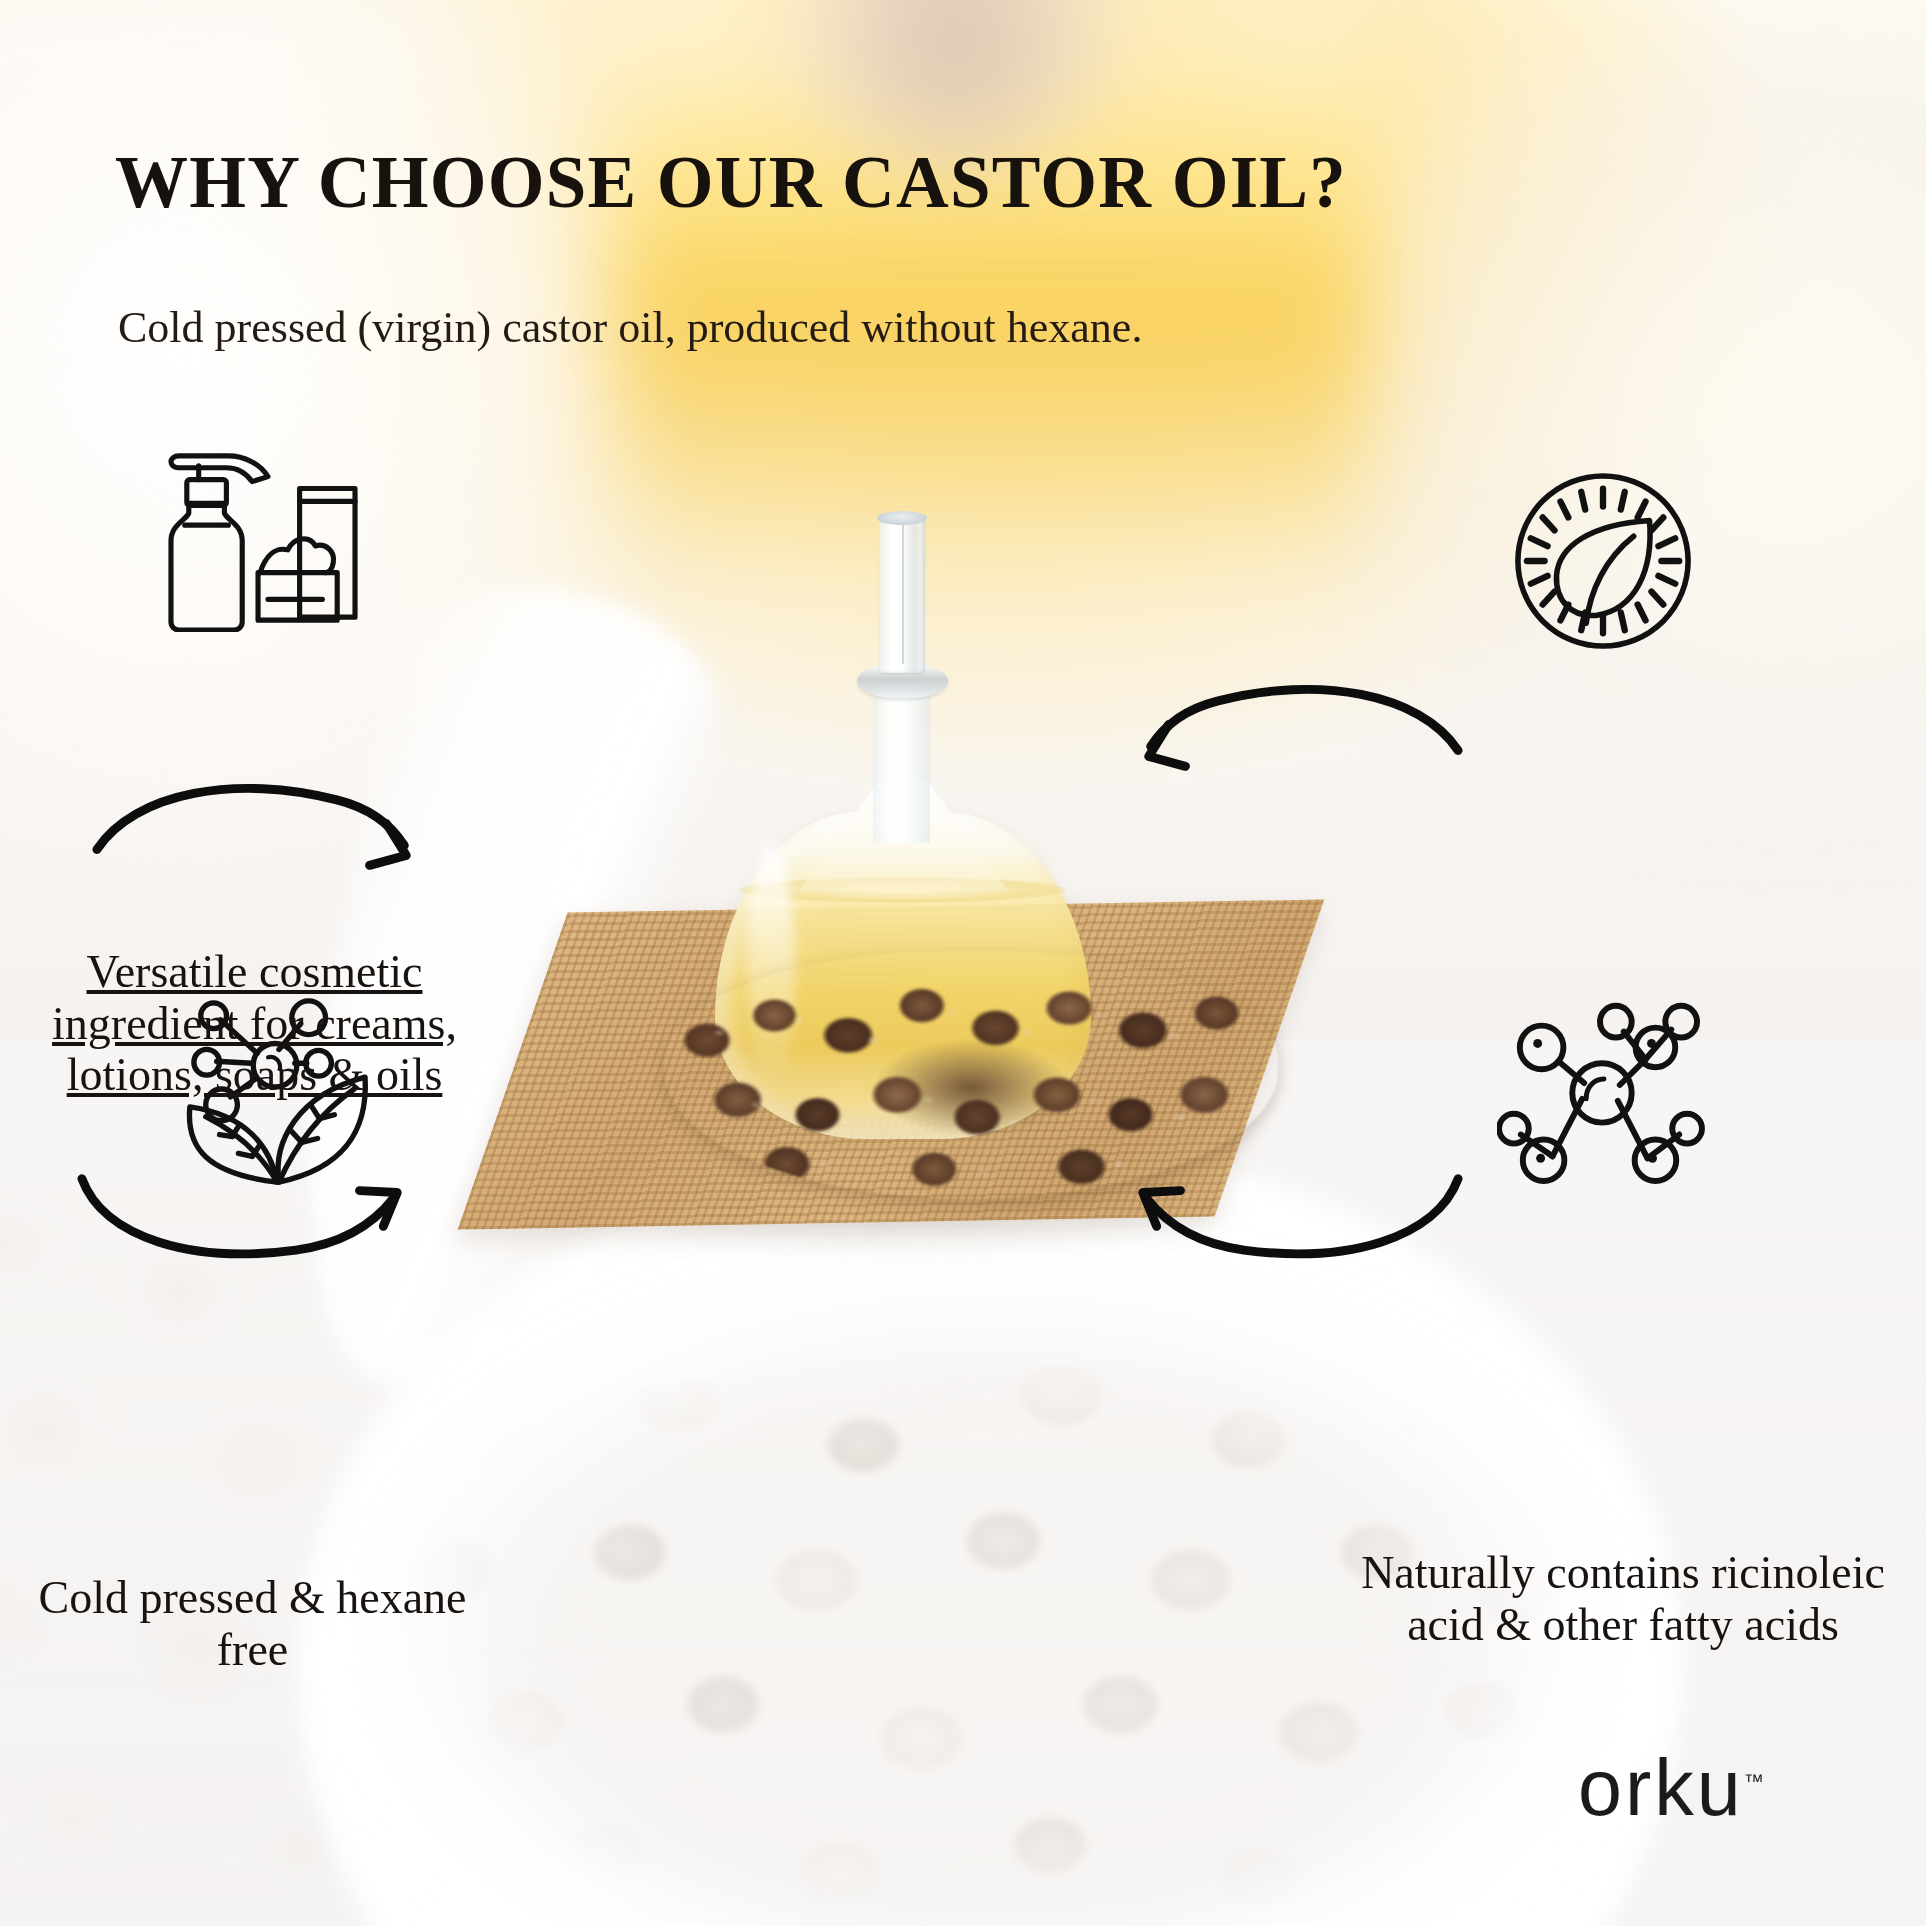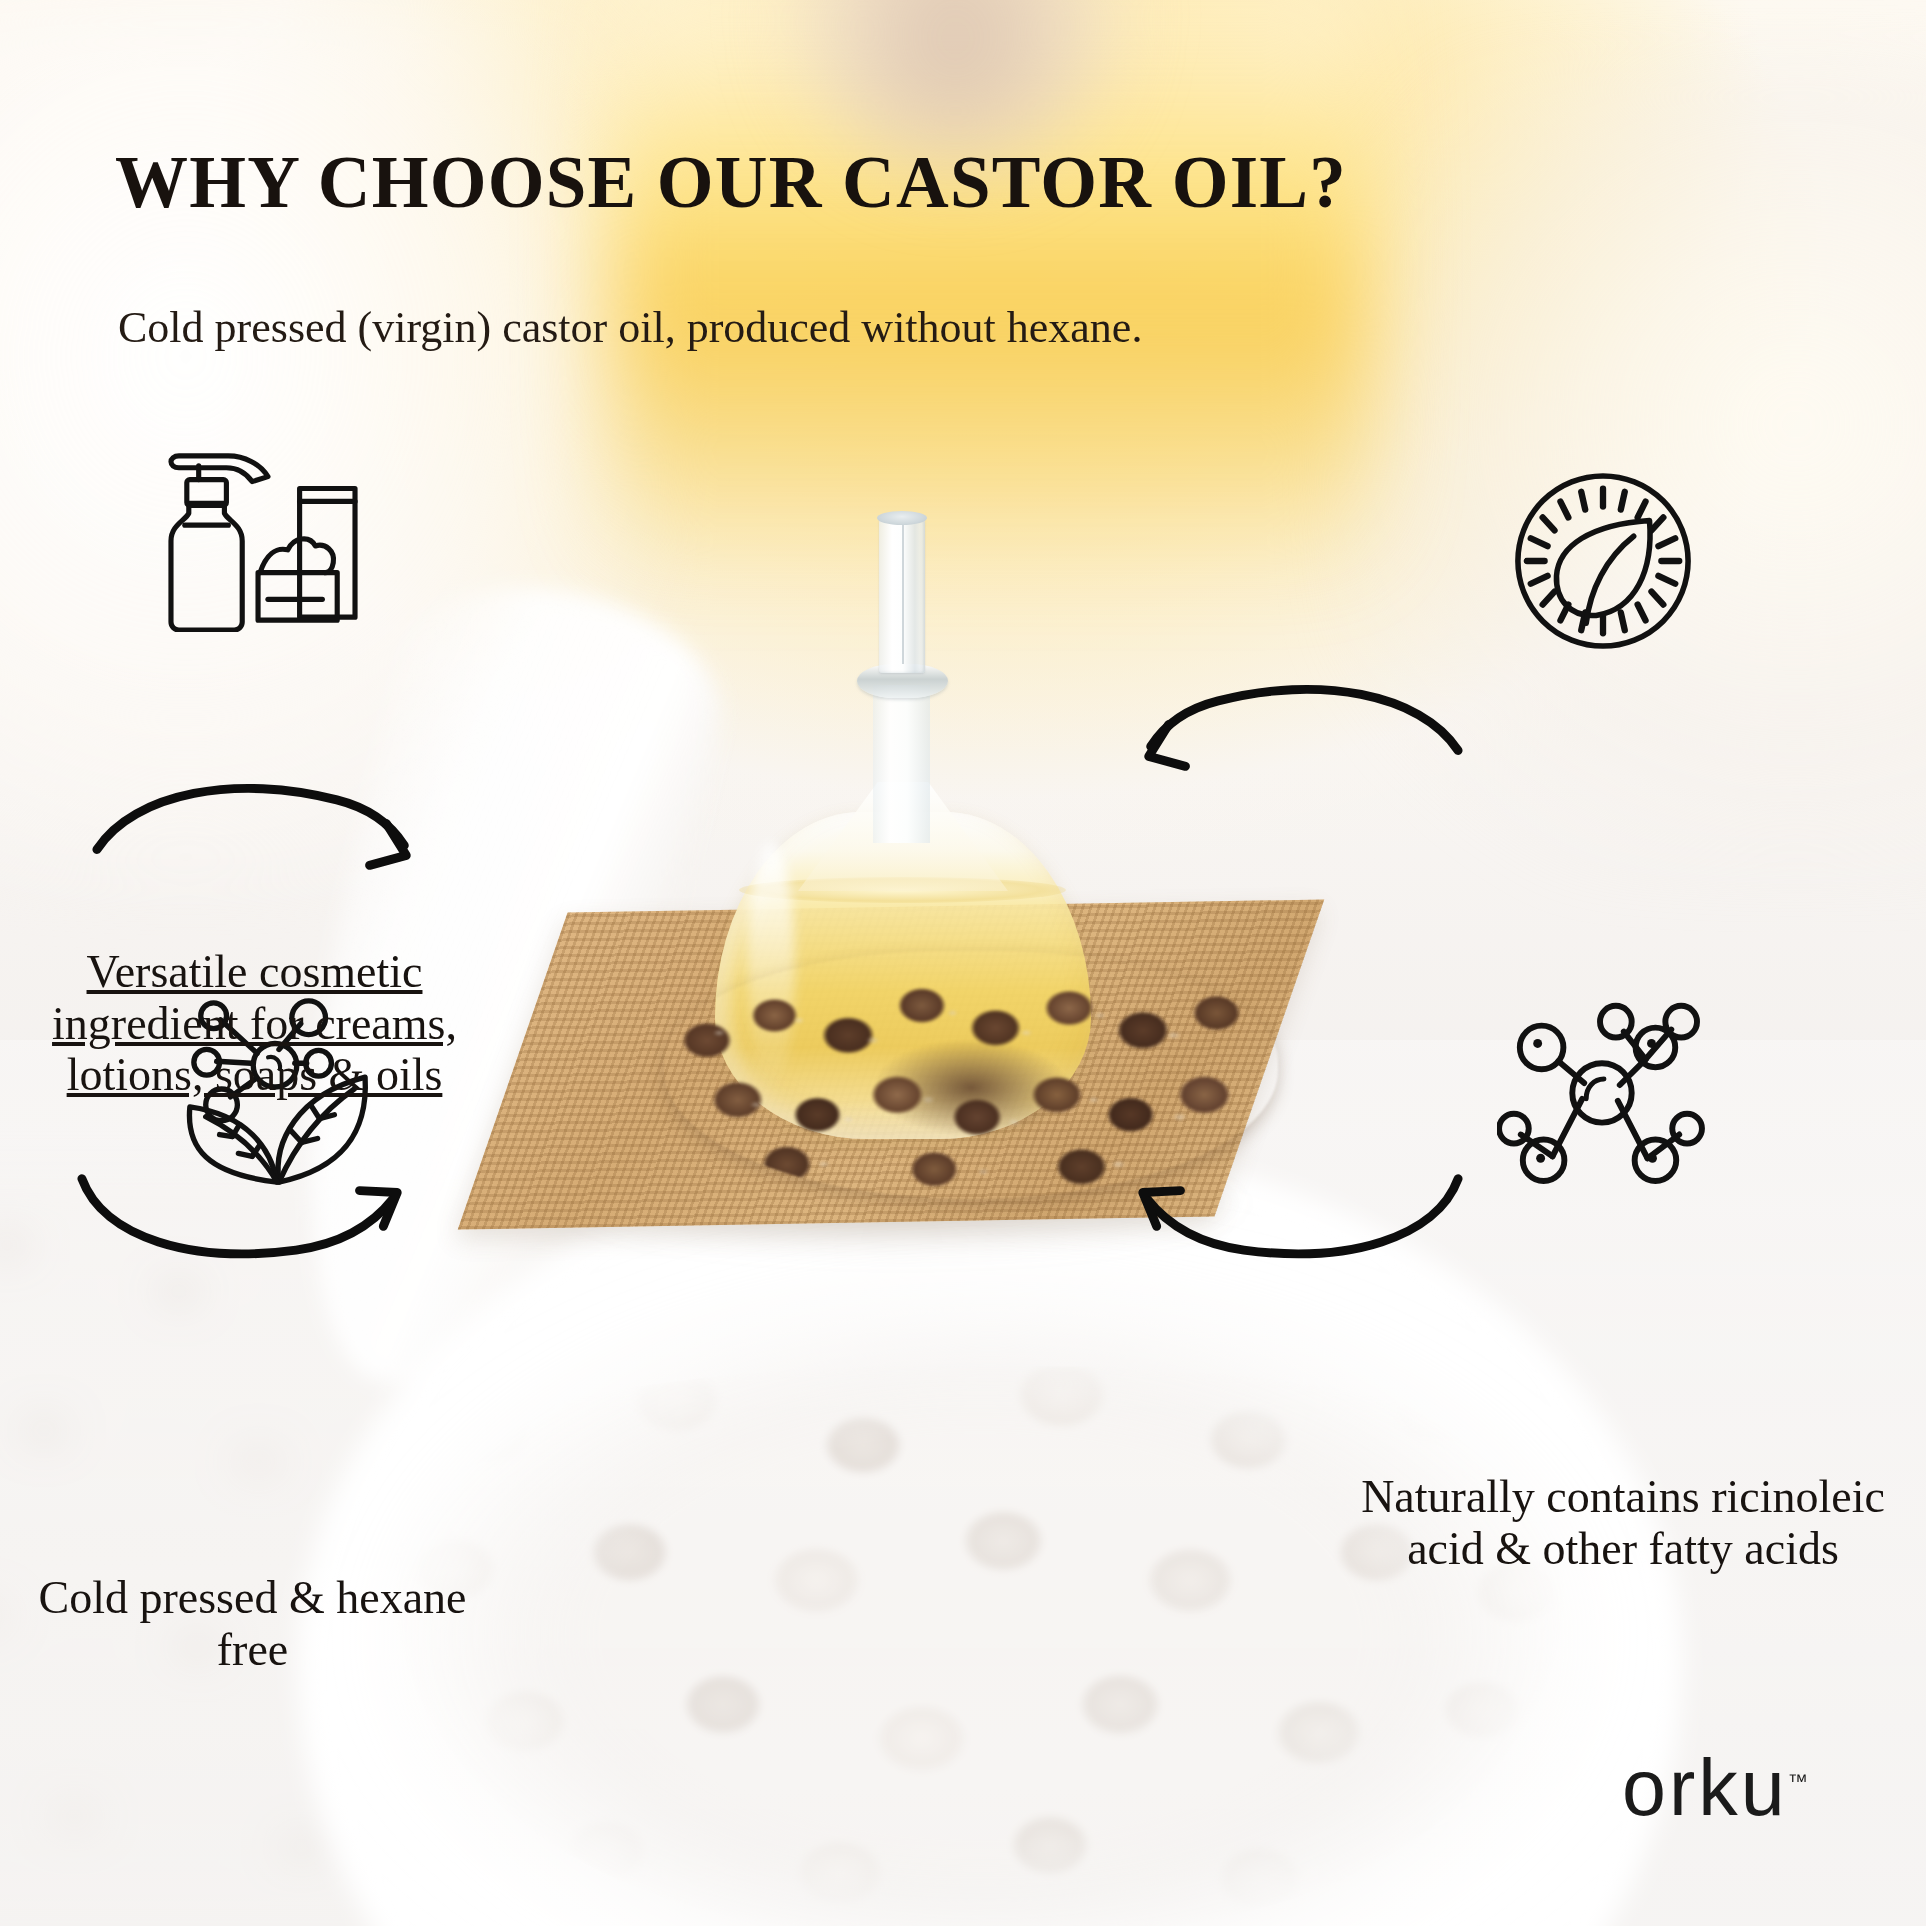--- a/index.html
+++ b/index.html
@@ -335,40 +335,40 @@
     position: absolute;
     font-family: "Liberation Serif", serif;
     font-size: 46px;
     line-height: 1.12;
     color: #181310;
     text-align: center;
   }
   .c-topleft   { left: 22px;   top: 946px;  width: 465px; text-decoration: underline; }
   .c-topright  { left: 1416px; top: 945px;  width: 465px; }
   .c-botleft   { left: 10px;   top: 1572px; width: 485px; }
-  .c-botright  { left: 1346px; top: 1471px; width: 554px; }
+  .c-botright  { left: 1346px; top: 1547px; width: 554px; }
 
   
   .icon { position: absolute; }
   .i-cosmetics { left: 149px;  top: 444px;  width: 228px; height: 188px; }
   .i-leafcircle{ left: 1509px; top: 467px;  width: 188px; height: 188px; }
   .i-leafmol   { left: 170px;  top: 992px; width: 212px; height: 196px; }
   .i-molecule  { left: 1497px; top: 990px; width: 208px; height: 194px; }
 
   
   .arrow { position: absolute; }
   .a-topleft   { left: 89px;   top: 772px;  width: 347px; height: 149px; }
   .a-topright  { left: 1119px; top: 673px;  width: 347px; height: 149px; }
   .a-botleft   { left: 74px;   top: 1127px; width: 347px; height: 149px; }
   .a-botright  { left: 1119px; top: 1127px; width: 347px; height: 149px; }
 
   
   .logo {
     position: absolute;
-    left: 1622px; top: 1742px;
+    left: 1578px; top: 1742px;
     font-family: "Liberation Sans", sans-serif;
     font-weight: 300;
     font-size: 79px;
     letter-spacing: 3px;
     color: #1b1b1b;
     text-align: center;
   }
   .logo .tm {
     font-size: 20px;
     vertical-align: super;

